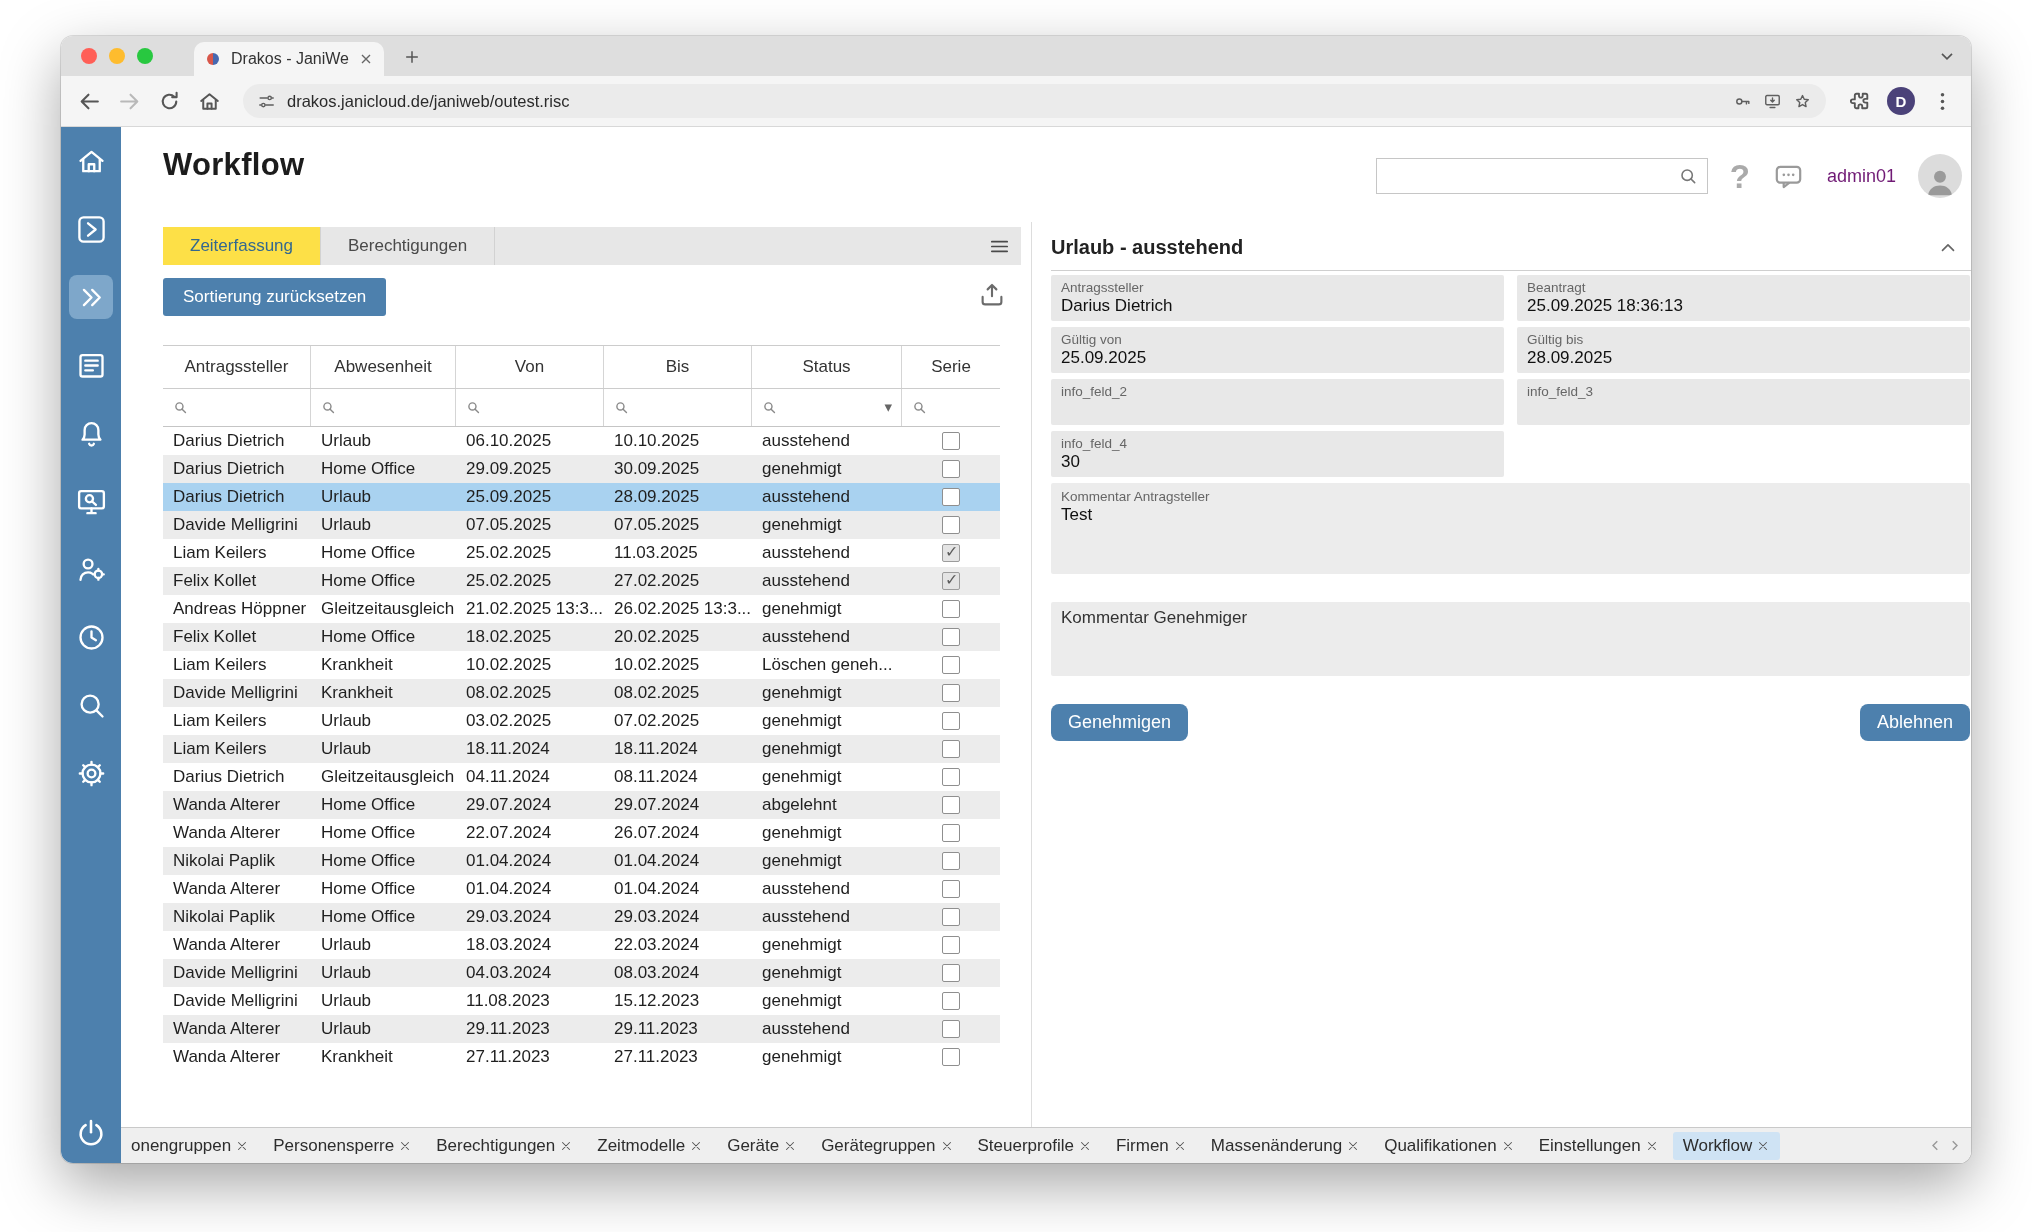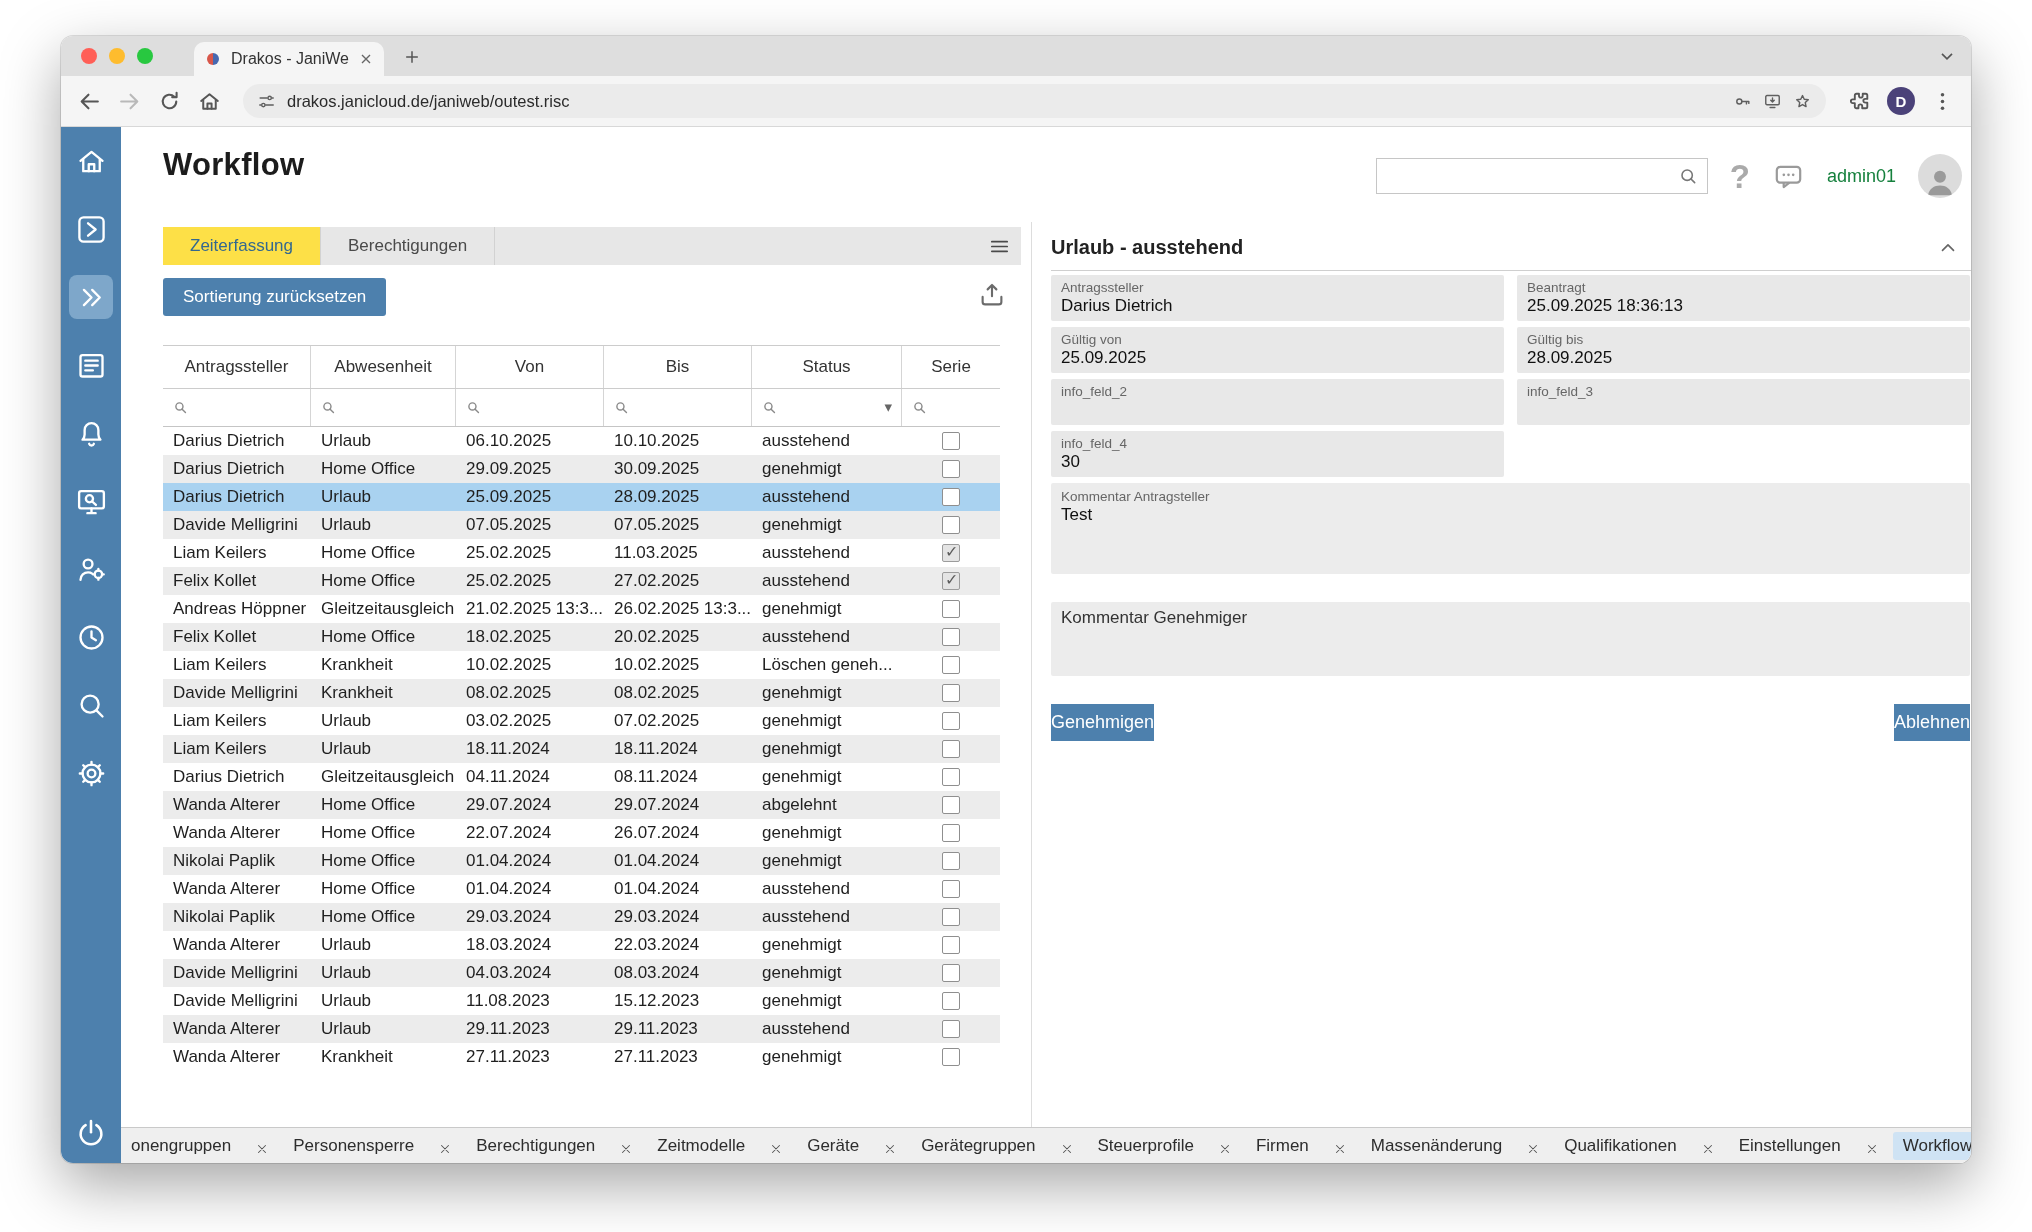--- a/index.html
+++ b/index.html
@@ -47,21 +47,21 @@
   .main{flex:1;position:relative;background:#fff;min-height:0}
 
   .page-title{position:absolute;left:42px;top:20px;font-size:31px;font-weight:700;color:#1c1c1c;letter-spacing:.3px}
 
   .user-area{position:absolute;right:9px;top:26px;height:46px;display:flex;align-items:center;gap:22px}
   .searchbox{width:332px;height:36px;border:1px solid #c6c6c6;background:#fff;display:flex;align-items:center;padding:0 9px;gap:6px}
   .searchbox input{border:none;outline:none;flex:1;font-size:16px;font-family:inherit;color:#333;background:transparent}
   .searchbox .icon{width:20px;height:20px;color:#777}
   .help-q{font-size:33px;color:#aaaaaa;font-weight:600;line-height:1}
   .chat-ic{width:33px;height:33px;color:#9a9a9a}
-  .username{font-size:18px;color:#15803d}
+  .username{font-size:18px;color:#701a75}
   .avatar{width:44px;height:44px;border-radius:50%;background:#dcdcdc;overflow:hidden;display:flex;align-items:flex-end;justify-content:center}
   .avatar svg{width:34px;height:34px}
 
   .ctabs{position:absolute;left:42px;top:100px;width:858px;height:38px;background:#e7e7e7;display:flex;align-items:stretch}
   .ctab{display:flex;align-items:center;padding:0 27px;font-size:17px;color:#4a4a4a;border-right:1px solid #d2d2d2;cursor:pointer}
   .ctab.active{background:#fde047;color:#33688f}
   .ctabs .burger{position:absolute;right:10px;top:8px;width:23px;height:23px;color:#4a4a4a}
 
   .reset-btn{position:absolute;left:42px;top:151px;height:38px;padding:0 20px;background:var(--accent,#4d80ad);color:#fff;
              font-size:17px;font-family:inherit;border:none;border-radius:3px;cursor:pointer}
@@ -93,27 +93,27 @@
   .d-collapse{width:22px;height:22px;color:#666}
   .d-rule{position:absolute;left:19px;right:0;top:48px;border-top:1px solid #cfcfcf}
   .d-fields{position:absolute;left:19px;right:1px;top:53px;display:grid;grid-template-columns:1fr 1fr;gap:6px 13px}
   .d-field{height:46px;background:#e8e8e8;border-radius:2px;padding:5px 10px;overflow:hidden}
   .d-label{font-size:13.5px;color:#666}
   .d-value{font-size:17px;color:#101010;margin-top:1px;white-space:nowrap;overflow:hidden}
   .d-comment{position:absolute;left:19px;right:1px;background:#ececec;border-radius:2px;padding:6px 10px}
   .d-comment.one{top:261px;height:91px}
   .d-comment.two{top:380px;height:74px}
   .d-actions{position:absolute;left:19px;right:1px;top:482px;display:flex;justify-content:space-between}
-  .d-btn{background:var(--accent,#4d80ad);color:#fff;border:none;border-radius:0;font-size:18px;font-family:inherit;
-         padding:8px 0;cursor:pointer}
+  .d-btn{background:var(--accent,#4d80ad);color:#fff;border:none;border-radius:8px;font-size:18px;font-family:inherit;
+         padding:8px 17px;cursor:pointer}
 
   
   .bottombar{height:36px;background:#efefef;border-top:1px solid #c9c9c9;display:flex;align-items:center;overflow:hidden}
   .btabs{display:flex;align-items:center;gap:4px;white-space:nowrap}
-  .btb{display:flex;align-items:flex-end;gap:24px;padding:4px 10px;font-size:17px;color:#2d2d2d;border-radius:3px;cursor:pointer}
+  .btb{display:flex;align-items:center;gap:4px;padding:4px 10px;font-size:17px;color:#2d2d2d;border-radius:3px;cursor:pointer}
   .btb.active{background:var(--active-tab,#cfe3f4)}
   .btb .x{width:14px;height:14px;color:#555}
   .bnav{margin-left:auto;display:flex;align-items:center;gap:2px;margin-right:8px;color:#999}
   .bnav .icon{width:17px;height:17px}
 </style>
 </head>
 <body>
 
 <div class="window">
 

